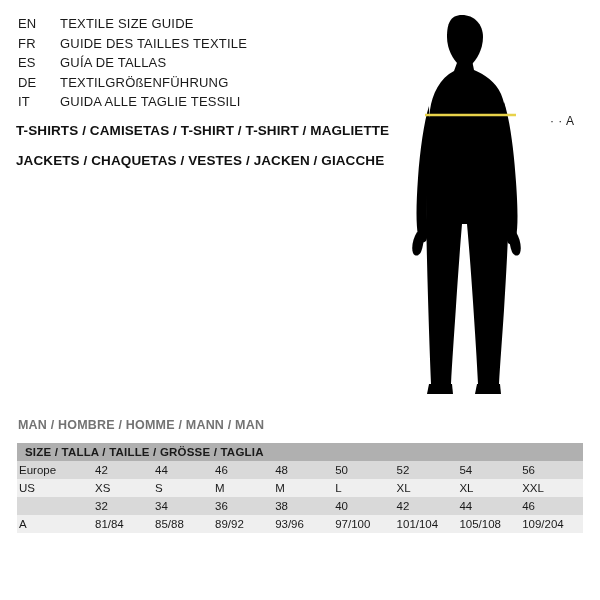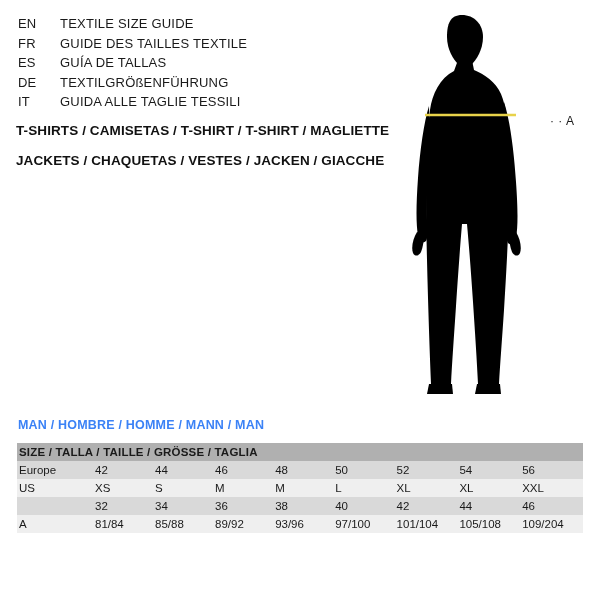--- a/index.html
+++ b/index.html
@@ -79,21 +79,21 @@
   }
 
   
   .man-title {
     position: absolute;
     left: 18px;
     top: 418px;
     font-size: 12.5px;
     font-weight: bold;
     letter-spacing: 0.2px;
-    color: #3b82f6;
+    color: #737373;
   }
 
   table.sizes {
     position: absolute;
     left: 17px;
     top: 443px;
     width: 566px;
     border-collapse: collapse;
     font-size: 11.5px;
   }
@@ -104,21 +104,21 @@
     font-weight: normal;
     text-align: left;
     color: #1a1a1a;
     vertical-align: middle;
   }
   table.sizes tr.header-row th {
     background: #b0b0b0;
     font-weight: bold;
     font-size: 11.5px;
     letter-spacing: 0.2px;
-    padding-left: 2px;
+    padding-left: 8px;
   }
   table.sizes tr.band-dark td {
     background: #d9d9d9;
   }
   table.sizes tr.band-light td {
     background: #efefef;
   }
   table.sizes td.label-cell {
     padding-left: 2px;
     width: 84px;

